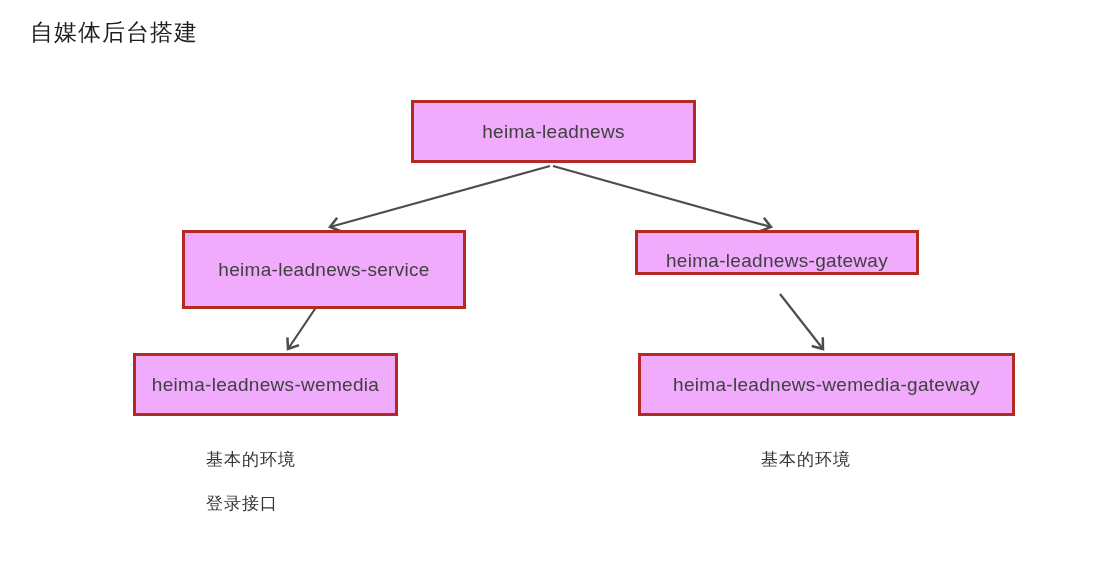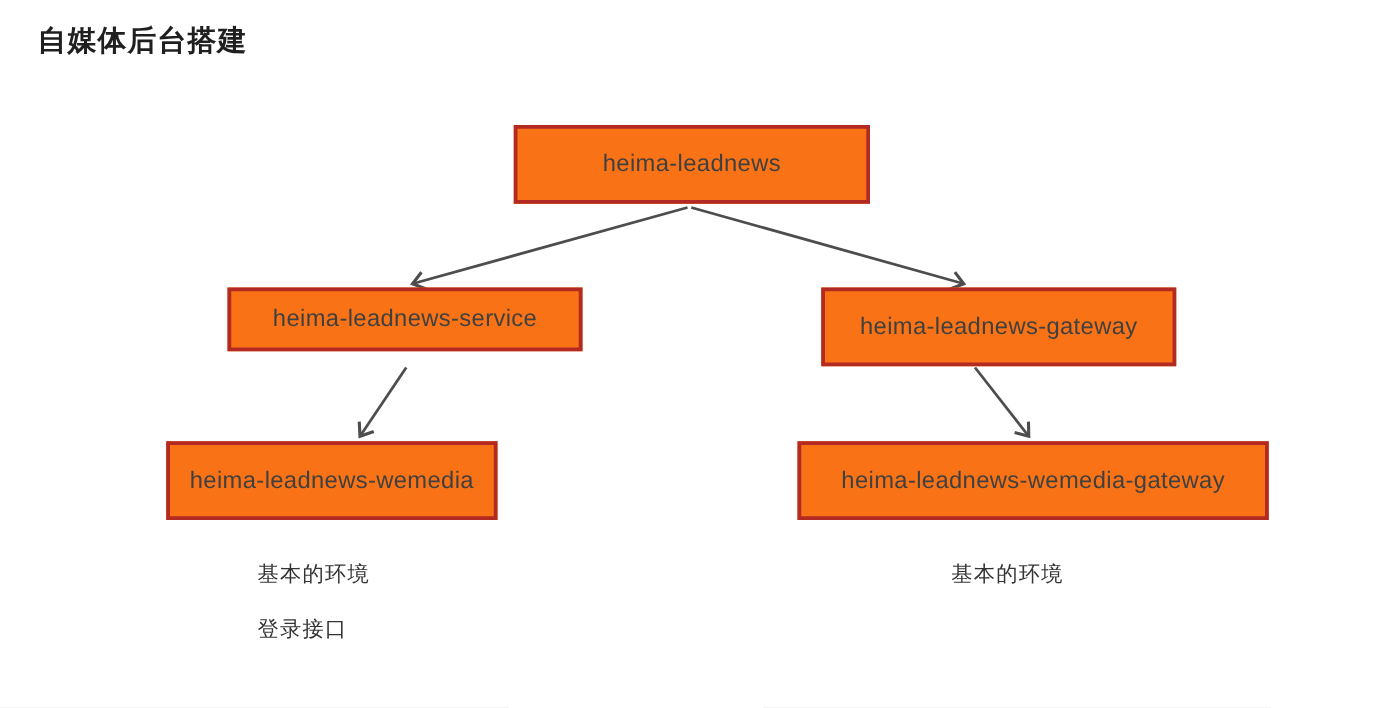--- a/index.html
+++ b/index.html
@@ -21,39 +21,39 @@
     height: 566px;
     background: var(--page-bg);
     overflow: hidden;
     margin: 0 auto;
   }
   .page-title {
     position: absolute;
     left: 30px;
     top: 17px;
     font-size: 23px;
-    font-weight: 700;
+    font-weight: 400;
     color: var(--title-text);
     letter-spacing: 1px;
     text-align: center;
   }
   .node {
     position: absolute;
     border: 3px solid var(--box-border);
-    background: #f97316;
+    background: #f0abfc;
     display: flex;
     align-items: center;
     justify-content: center;
     font-size: 19px;
     color: var(--box-text);
     letter-spacing: 0.3px;
   }
   .node-root            { left: 411px; top: 100px; width: 285px; height: 63px; }
-  .node-service         { left: 182px; top: 230px; width: 284px; height: 51px; }
-  .node-gateway         { left: 657px; top: 230px; width: 284px; height: 63px; }
+  .node-service         { left: 182px; top: 230px; width: 284px; height: 79px; }
+  .node-gateway         { left: 635px; top: 230px; width: 284px; height: 45px; align-items: flex-end; }
   .node-wemedia         { left: 133px; top: 353px; width: 265px; height: 63px; }
   .node-wemedia-gateway { left: 638px; top: 353px; width: 377px; height: 63px; }
   .edges-layer {
     position: absolute;
     left: 0; top: 0;
     width: 1110px; height: 566px;
     pointer-events: none;
   }
   .edge-line {
     stroke: var(--arrow);

